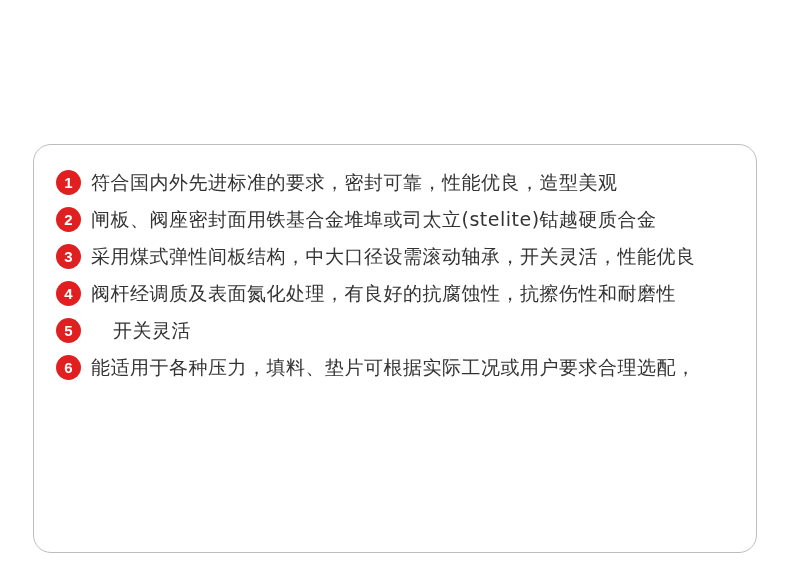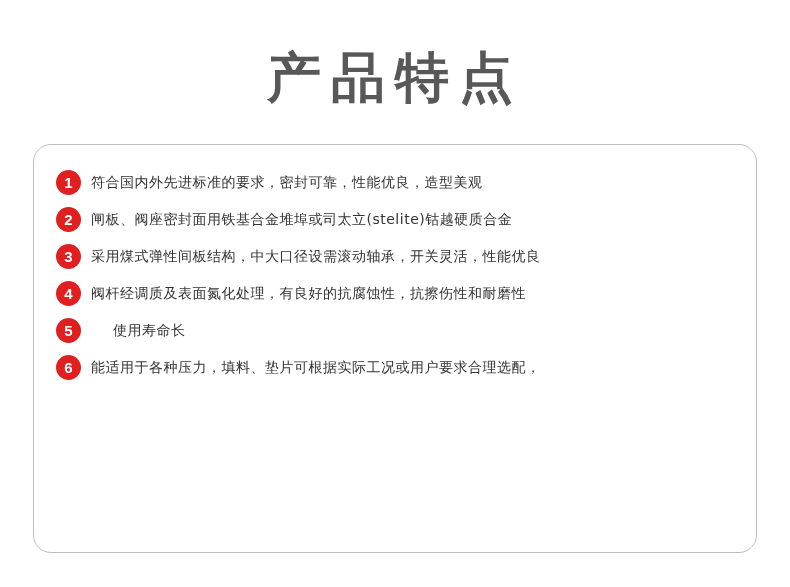--- a/index.html
+++ b/index.html
@@ -60,42 +60,41 @@
     font-size: 15px;
     font-weight: bold;
     line-height: 25px;
     text-align: center;
     margin-top: 3px;
     margin-right: 10px;
     font-family: "Liberation Sans", sans-serif;
   }
   .txt {
     flex: 1 1 auto;
-    font-size: 14px;
+    font-size: 19px;
     line-height: 30px;
     color: #333333;
     letter-spacing: 0.5px;
     font-family: "DejaVu Sans", "Liberation Sans", sans-serif;
   }
   .txt .cont {
     display: block;
   }
   .txt .cont.indent-1 {
     padding-left: 0px;
   }
   .txt .cont.indent-2 {
     padding-left: 22px;
   }
 </style>
 </head>
 <body>
 
 <div class="page">
 
-  <div class="title">产品特点</div>
 
   <div class="panel">
     <div class="list">
 
       <div class="item">
         <div class="num">1</div>
         <div class="txt">
           <span class="cont indent-1">符合国内外先进标准的要求，密封可靠，性能优良，造型美观</span>
         </div>
       </div>
@@ -117,21 +116,21 @@
       <div class="item">
         <div class="num">4</div>
         <div class="txt">
           <span class="cont indent-1">阀杆经调质及表面氮化处理，有良好的抗腐蚀性，抗擦伤性和耐磨性</span>
         </div>
       </div>
 
       <div class="item">
         <div class="num">5</div>
         <div class="txt">
-          <span class="cont indent-2">使用寿命长</span>
+          <span class="cont indent-2">开关灵活</span>
         </div>
       </div>
 
       <div class="item">
         <div class="num">6</div>
         <div class="txt">
           <span class="cont indent-1">能适用于各种压力，填料、垫片可根据实际工况或用户要求合理选配，</span>
         </div>
       </div>
 

